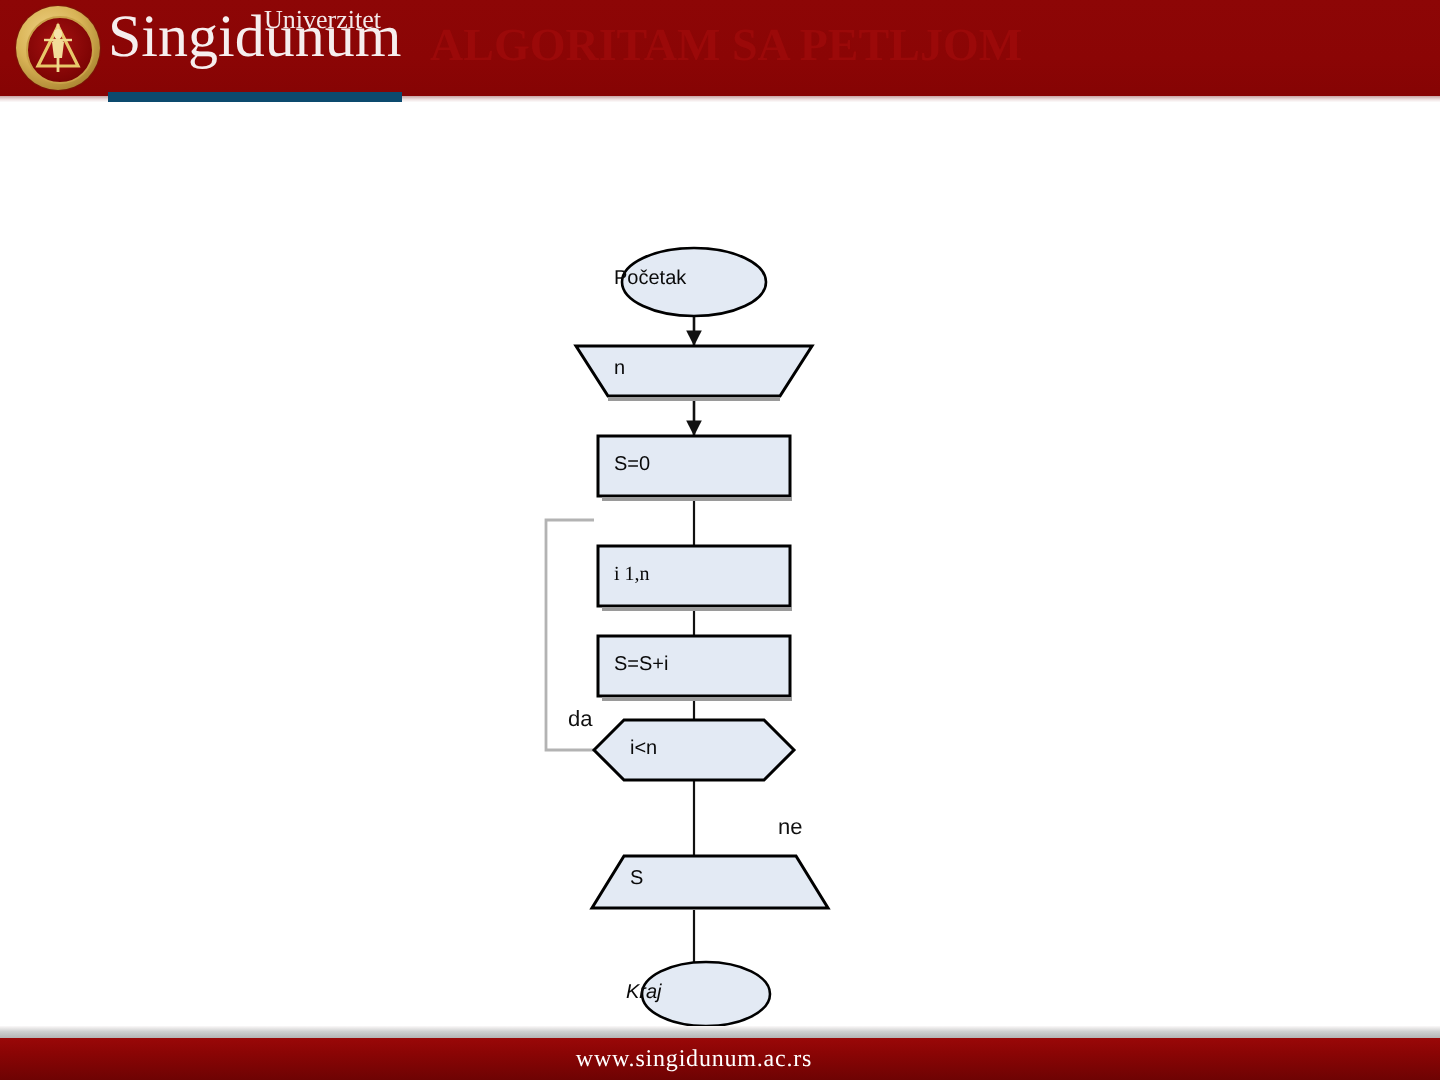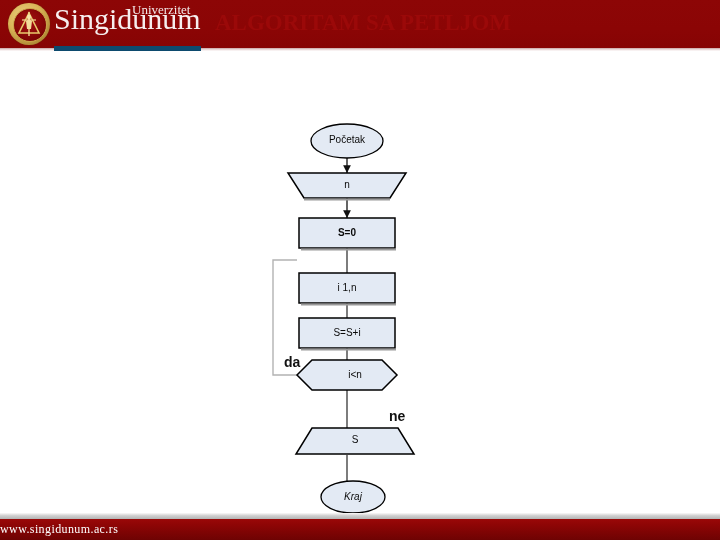--- a/index.html
+++ b/index.html
@@ -56,39 +56,39 @@
   .footer-top{
     position:absolute;left:0;top:513px;width:720px;height:6px;
     background:linear-gradient(180deg,#fbf9f9 0%,#cfcfcf 45%,#b4b4b4 100%);
   }
   .footer{
     position:absolute;left:0;top:519px;width:720px;height:21px;
     background:linear-gradient(180deg,#9a0808 0%,#8b0505 35%,#6e0303 100%);
   }
   .footer-text{
     position:absolute;left:0;top:519px;width:694px;height:21px;
-    line-height:21px;text-align:left;
+    line-height:21px;text-align:center;
     font-family:"Liberation Serif", serif;
     font-size:12px;color:#ffffff;letter-spacing:.4px;
   }
   
   .canvas{
     position:absolute;left:0;top:51px;width:720px;height:462px;background:#ffffff;
   }
   .fc{position:absolute;left:0;top:0;width:720px;height:462px;}
   .node-label{
     position:absolute;
     font-family:"Liberation Sans", sans-serif;
     font-size:10px;color:#0a0a0a;
-    text-align:center;white-space:nowrap;
+    white-space:nowrap;
   }
   .branch-label{
     position:absolute;
     font-family:"Liberation Sans", sans-serif;
-    font-size:14px;color:#111111;white-space:nowrap;font-weight:bold;
+    font-size:11px;color:#111111;white-space:nowrap;
   }
 </style>
 </head>
 <body>
 
 <div class="header"></div>
 <div class="header-underline"></div>
 
 <div class="logo-wrap">
   <div class="logo-outer"></div>
@@ -144,22 +144,22 @@
 
     <polygon points="297,324 312,309 382,309 397,324 382,339 312,339" fill="#e3eaf4" stroke="#000" stroke-width="1.5"></polygon>
 
     <polygon points="312,377 398,377 414,403 296,403" fill="#e3eaf4" stroke="#000" stroke-width="1.5"></polygon>
 
     <ellipse cx="353" cy="446" rx="32" ry="16" fill="#e3eaf4" stroke="#000" stroke-width="1.3"></ellipse>
   </svg>
 
   <div class="node-label" style="left:307px;top:83px;width:80px;">Početak</div>
   <div class="node-label" style="left:307px;top:128px;width:80px;">n</div>
-  <div class="node-label" style="left:307px;top:176px;width:80px;font-weight:bold;">S=0</div>
-  <div class="node-label" style="left:307px;top:231px;width:80px;">i  1,n</div>
+  <div class="node-label" style="left:307px;top:176px;width:80px;">S=0</div>
+  <div class="node-label" style="left:307px;top:231px;width:80px;font-family:Liberation Serif, serif;">i  1,n</div>
   <div class="node-label" style="left:307px;top:276px;width:80px;">S=S+i</div>
   <div class="node-label" style="left:315px;top:318px;width:80px;">i&lt;n</div>
   <div class="node-label" style="left:315px;top:383px;width:80px;">S</div>
   <div class="node-label" style="left:313px;top:440px;width:80px;font-style:italic;">Kraj</div>
 
   <div class="branch-label" style="left:284px;top:303px;">da</div>
   <div class="branch-label" style="left:389px;top:357px;">ne</div>
 </div>
 
 <div class="footer-top"></div>

